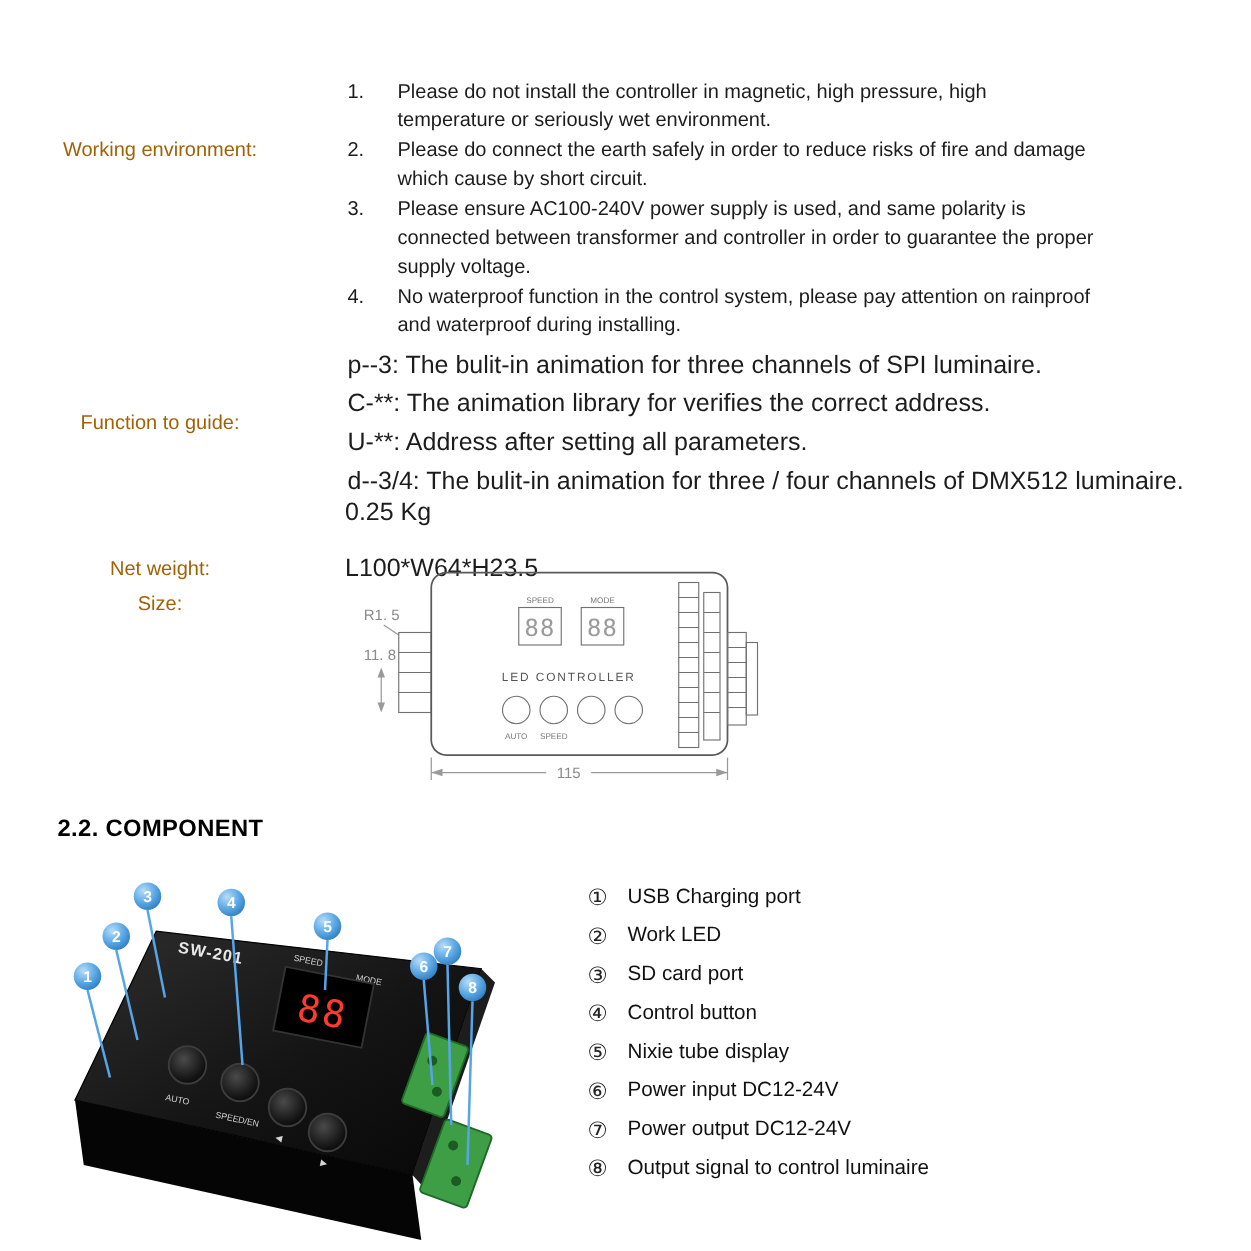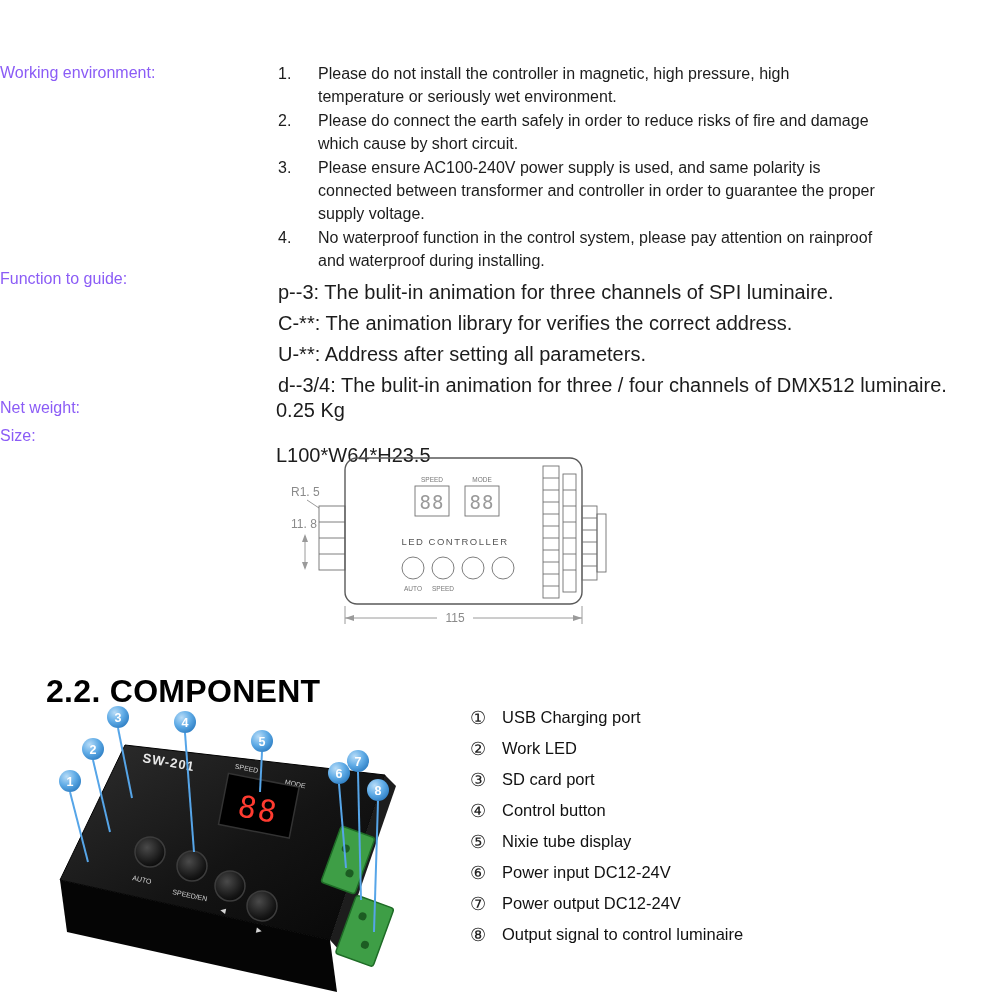--- a/index.html
+++ b/index.html
@@ -1,42 +1,42 @@
 <!DOCTYPE html>
 <html><head>
 <meta charset="utf-8">
 <style>
   * { margin:0; padding:0; box-sizing:border-box; }
   html,body { background:#ffffff; }
   body { font-family:"Liberation Sans", sans-serif; color:#1c1c1c; }
   .page { position:relative; width:1001px; height:1001px; background:#fff; overflow:hidden; }
 
   
-  .spec-label { position:absolute; left:0; width:256px; text-align:left; font-size:16px; color:#8b5cf6; }
+  .spec-label { position:absolute; left:0; width:256px; text-align:center; font-size:16px; color:#a16207;margin-top:48px; }
   .env-list { position:absolute; left:278px; top:62px; width:690px; list-style:none; }
   .env-item { display:flex; font-size:16px; line-height:23px; margin-bottom:1px; }
   .env-item .num { flex:0 0 40px; }
   .env-item .txt { width:560px; }
   .func-list { position:absolute; left:278px; top:281px; width:700px; }
   .func-item { font-size:20px; line-height:23px; margin-bottom:8px; white-space:nowrap; }
   .spec-value { position:absolute; left:276px; font-size:20px; }
 
   
   .diagram-svg { position:absolute; left:285px; top:448px; }
   .outline { fill:none; stroke:#5a5a5a; stroke-width:1.4; }
   .outline-thin { fill:none; stroke:#707070; stroke-width:0.9; }
   .dim { font-size:12px; fill:#8a8a8a; }
   .dimline { stroke:#9a9a9a; stroke-width:1; fill:none; }
   .arrowhead { fill:#9a9a9a; stroke:none; }
   .tiny { font-size:6.5px; fill:#777; }
   .seg { font-size:19px; fill:#9a9a9a; font-family:"DejaVu Sans Mono", monospace; letter-spacing:1px; }
   .ctrl { font-size:9.5px; fill:#555; letter-spacing:1.5px; }
 
   
-  .section-title { position:absolute; left:46px; top:673px; font-size:32px; font-weight:bold; letter-spacing:0.3px; color:#000; }
+  .section-title { position:absolute; left:46px; top:653px; font-size:19px; font-weight:bold; letter-spacing:0.3px; color:#000; }
 
   
   .photo-svg { position:absolute; left:30px; top:700px; }
   .callout-line { stroke:#56a5e8; stroke-width:2; fill:none; }
   .callout-num { font-size:12.5px; font-weight:bold; fill:#ffffff; text-anchor:middle; }
   .photo-label { fill:#e8e8e8; }
   .photo-tiny { font-size:7px; fill:#d5d5d5; }
 
   
   .legend { position:absolute; left:470px; top:702px; }
@@ -62,21 +62,21 @@
     <li class="env-item">
       <span class="num">3.</span>
       <span class="txt">Please ensure AC100-240V power supply is used, and same polarity is connected between transformer and controller in order to guarantee the proper supply voltage.</span>
     </li>
     <li class="env-item">
       <span class="num">4.</span>
       <span class="txt">No waterproof function in the control system, please pay attention on rainproof and waterproof during installing.</span>
     </li>
   </ol>
 
-  <div class="spec-label" style="top:270px;">Function to guide:</div>
+  <div class="spec-label" style="top:282px;">Function to guide:</div>
 
   <div class="func-list">
     <div class="func-item">p--3: The bulit-in animation for three channels of SPI luminaire.</div>
     <div class="func-item">C-**: The animation library for verifies the correct address.</div>
     <div class="func-item">U-**: Address after setting all parameters.</div>
     <div class="func-item">d--3/4: The bulit-in animation for three / four channels of DMX512 luminaire.</div>
   </div>
 
   <div class="spec-label" style="top:399px;">Net weight:</div>
   <div class="spec-value" style="top:399px;">0.25 Kg</div>

